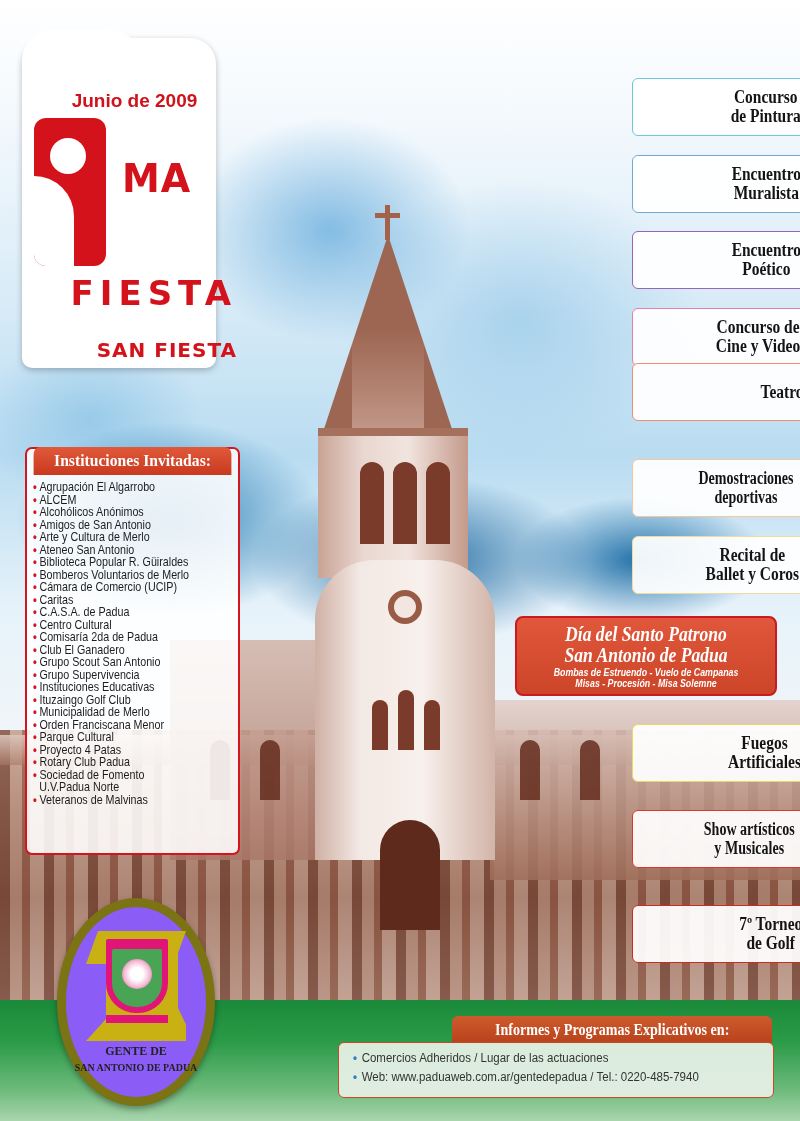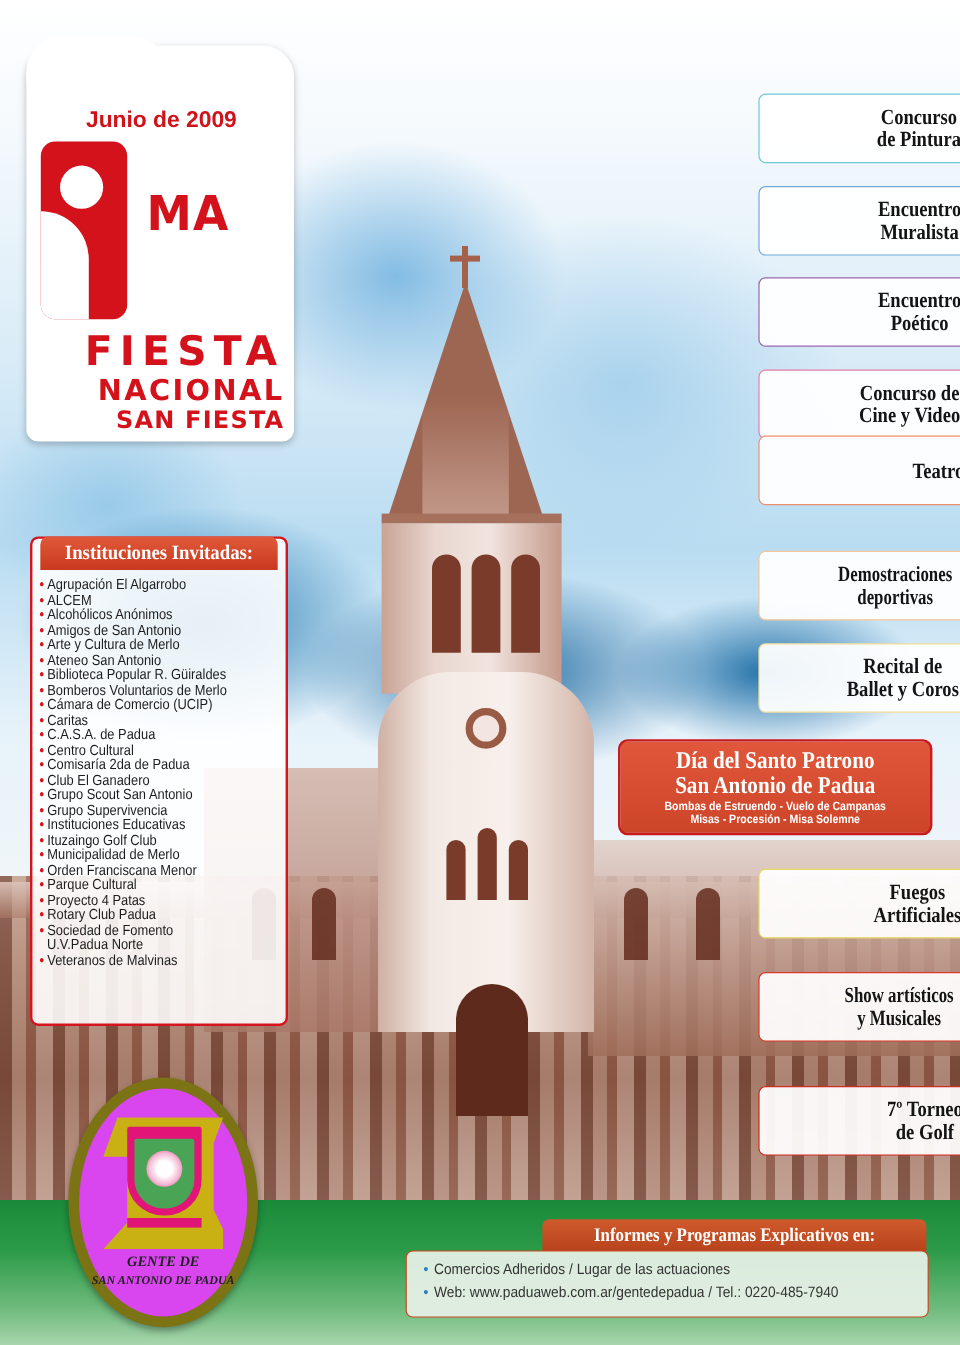--- a/index.html
+++ b/index.html
@@ -67,21 +67,21 @@
     background: linear-gradient(180deg, rgba(210,180,168,0.85), rgba(170,120,105,0.85));
   }
   .wing-right {
     position: absolute; left: 490px; top: 700px; width: 310px; height: 180px;
     background: linear-gradient(180deg, rgba(225,205,198,0.85), rgba(160,110,90,0.85));
   }
   .wing-win { position: absolute; top: 740px; width: 20px; height: 60px; background: rgba(100,45,30,0.85); border-radius: 10px 10px 0 0; }
 
   
   .title-badge {
-    position: absolute; left: 22px; top: 38px; width: 223px; height: 330px;
+    position: absolute; left: 22px; top: 38px; width: 194px; height: 330px;
     background: #ffffff; border-radius: 26px 26px 10px 10px;
     box-shadow: 0 2px 6px rgba(0,0,0,0.25);
   }
   .title-badge::before {
     content: ""; position: absolute; left: 0; top: -8px; width: 125px; height: 40px;
     background: #fff; border-radius: 30px 40px 0 0;
   }
   .date { position: absolute; left: 20px; top: 52px; width: 185px; text-align: center;
     color: #d0121b; font-weight: bold; font-size: 19px; }
   .big-7 {
@@ -124,33 +124,32 @@
     background: rgba(255,255,255,0.93); border: 1.5px solid #6cc9d6; border-radius: 6px;
     display: flex; align-items: center; justify-content: flex-end; text-align: center;
   }
   .event span { font-family: "Liberation Serif", serif; font-weight: bold; font-size: 18px;
     line-height: 19px; color: #141414; display: block; transform: scaleX(0.86); white-space: pre-line; }
   .event.wide span { transform: scaleX(0.78); }
 
   .patron {
     position: absolute; left: 515px; top: 616px; width: 262px; height: 80px;
     background: linear-gradient(180deg, #e0573b, #cd4528); border: 2px solid #c81a1f; border-radius: 8px;
-    text-align: center; color: #fff;
+    text-align: center; color: #fff; font-style: italic;
   }
   .patron .t { font-family: "Liberation Serif", serif; font-weight: bold; font-size: 20px; line-height: 21px;
     display: block; margin-top: 6px; transform: scaleX(0.88); white-space: pre-line; }
   .patron .s { font-family: "Liberation Sans", sans-serif; font-weight: bold; font-size: 10px; line-height: 11px;
     display: block; margin-top: 1px; transform: scaleX(0.88); white-space: pre-line; }
 
   
   .logo {
     position: absolute; left: 57px; top: 898px; width: 158px; height: 208px;
-    border-radius: 50%; background: #d946ef; border: 9px solid #7b7314;
+    border-radius: 50%; background: #8b5cf6; border: 9px solid #7b7314;
     box-shadow: 0 3px 6px rgba(0,0,0,0.35);
-    font-style: italic;
   }
   .logo-gold { position: absolute; left: 20px; top: 24px; width: 100px; height: 110px; background: #c9b114;
     clip-path: polygon(12% 0, 100% 0, 92% 20%, 92% 70%, 100% 85%, 100% 100%, 0 100%, 20% 80%, 20% 30%, 0 30%); }
   .logo-shield { position: absolute; left: 40px; top: 32px; width: 62px; height: 74px; background: #e01577;
     border-radius: 2px 2px 30px 30px; }
   .logo-shield-inner { position: absolute; left: 46px; top: 42px; width: 50px; height: 58px; background: #4aa455;
     border-radius: 2px 2px 24px 24px; }
   .logo-rose { position: absolute; left: 56px; top: 52px; width: 30px; height: 30px; border-radius: 50%;
     background: radial-gradient(circle, #fff 30%, #f4bcd6 60%, #d9337e 100%); }
   .logo-ribbon { position: absolute; left: 40px; top: 108px; width: 62px; height: 8px; background: #e01577; }
@@ -210,21 +209,20 @@
 </div>
 
 <div class="title-badge">
   <div class="date">Junio de 2009</div>
   <div class="big-7">
       <span></span>
       <i></i>
     </div>
   <div class="ma">MA</div>
   <div class="fiesta-line l1">FIESTA</div>
-  <div class="fiesta-line l2">NACIONAL</div>
   <div class="fiesta-line l3">SAN FIESTA</div>
 </div>
 
 <div class="inst-box">
   <div class="inst-header">Instituciones Invitadas:</div>
   <ul class="inst-list">
     <li><span class="dot">•</span><span>Agrupación El Algarrobo</span></li>
     <li><span class="dot">•</span><span>ALCEM</span></li>
     <li><span class="dot">•</span><span>Alcohólicos Anónimos</span></li>
     <li><span class="dot">•</span><span>Amigos de San Antonio</span></li>

